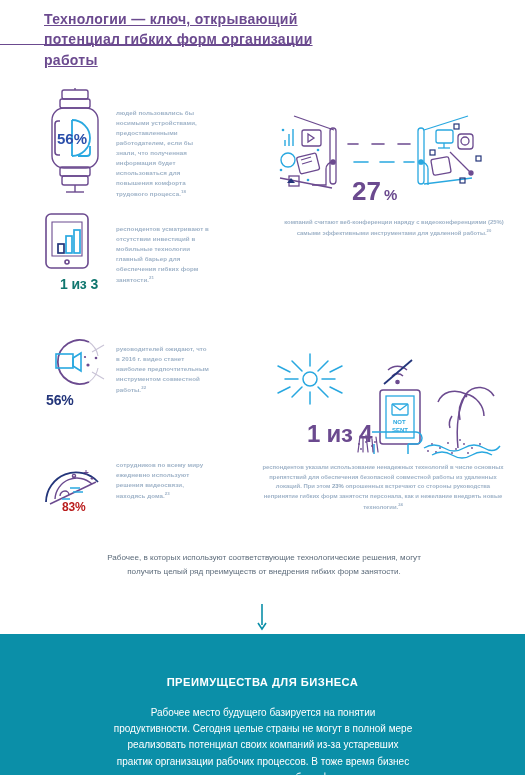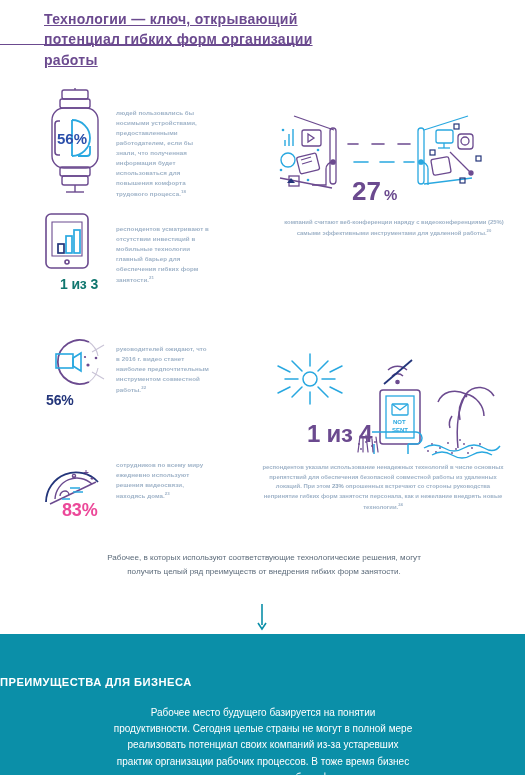--- a/index.html
+++ b/index.html
@@ -56,21 +56,21 @@
     color:#5c6b7a;
   }
   .arrow{position:absolute;left:254px;top:604px;}
 
   
   .band{
     position:absolute;left:0;top:634px;width:525px;height:141px;
     background:#0b8fa8;
   }
   .band-title{
-    position:absolute;left:0;top:42px;width:525px;text-align:left;
+    position:absolute;left:0;top:42px;width:525px;text-align:center;
     font-size:11.2px;font-weight:bold;color:#ffffff;letter-spacing:.04em;
   }
   .band-body{
     position:absolute;left:112px;top:71px;width:302px;text-align:center;
     font-size:10px;line-height:1.62;color:#ffffff;
   }
 
   svg{display:block;overflow:visible;}
 </style>
 </head>
@@ -185,21 +185,21 @@
           <line x1="22" y1="47" x2="30" y2="47"></line>
         </g>
         <g fill="none" stroke="#6b4a8f" stroke-width="1">
           <line x1="46" y1="18" x2="46" y2="23"></line>
           <line x1="43.5" y1="20.5" x2="48.5" y2="20.5"></line>
           <line x1="52" y1="25" x2="52" y2="28"></line>
           <line x1="50.5" y1="26.5" x2="53.5" y2="26.5"></line>
         </g>
       </svg>
     </div>
-    <div class="big" style="left:22px;top:48px;font-size:18px;color:#ec4899;">83%</div>
+    <div class="big" style="left:22px;top:48px;font-size:12px;color:#b91c1c;">83%</div>
     <div class="desc" style="left:76px;top:8px;width:96px;">
       <span>сотрудников по всему миру ежедневно используют решения видеосвязи, находясь дома.</span><sup>23</sup>
     </div>
   </div>
 
   <div class="rblock" style="left:272px;top:100px;width:220px;height:108px;">
     <svg width="220" height="108" viewBox="0 0 220 108">
 
       <g fill="none" stroke="#6b4a8f" stroke-width="1.3">
         <line x1="22" y1="16" x2="62" y2="30"></line>

